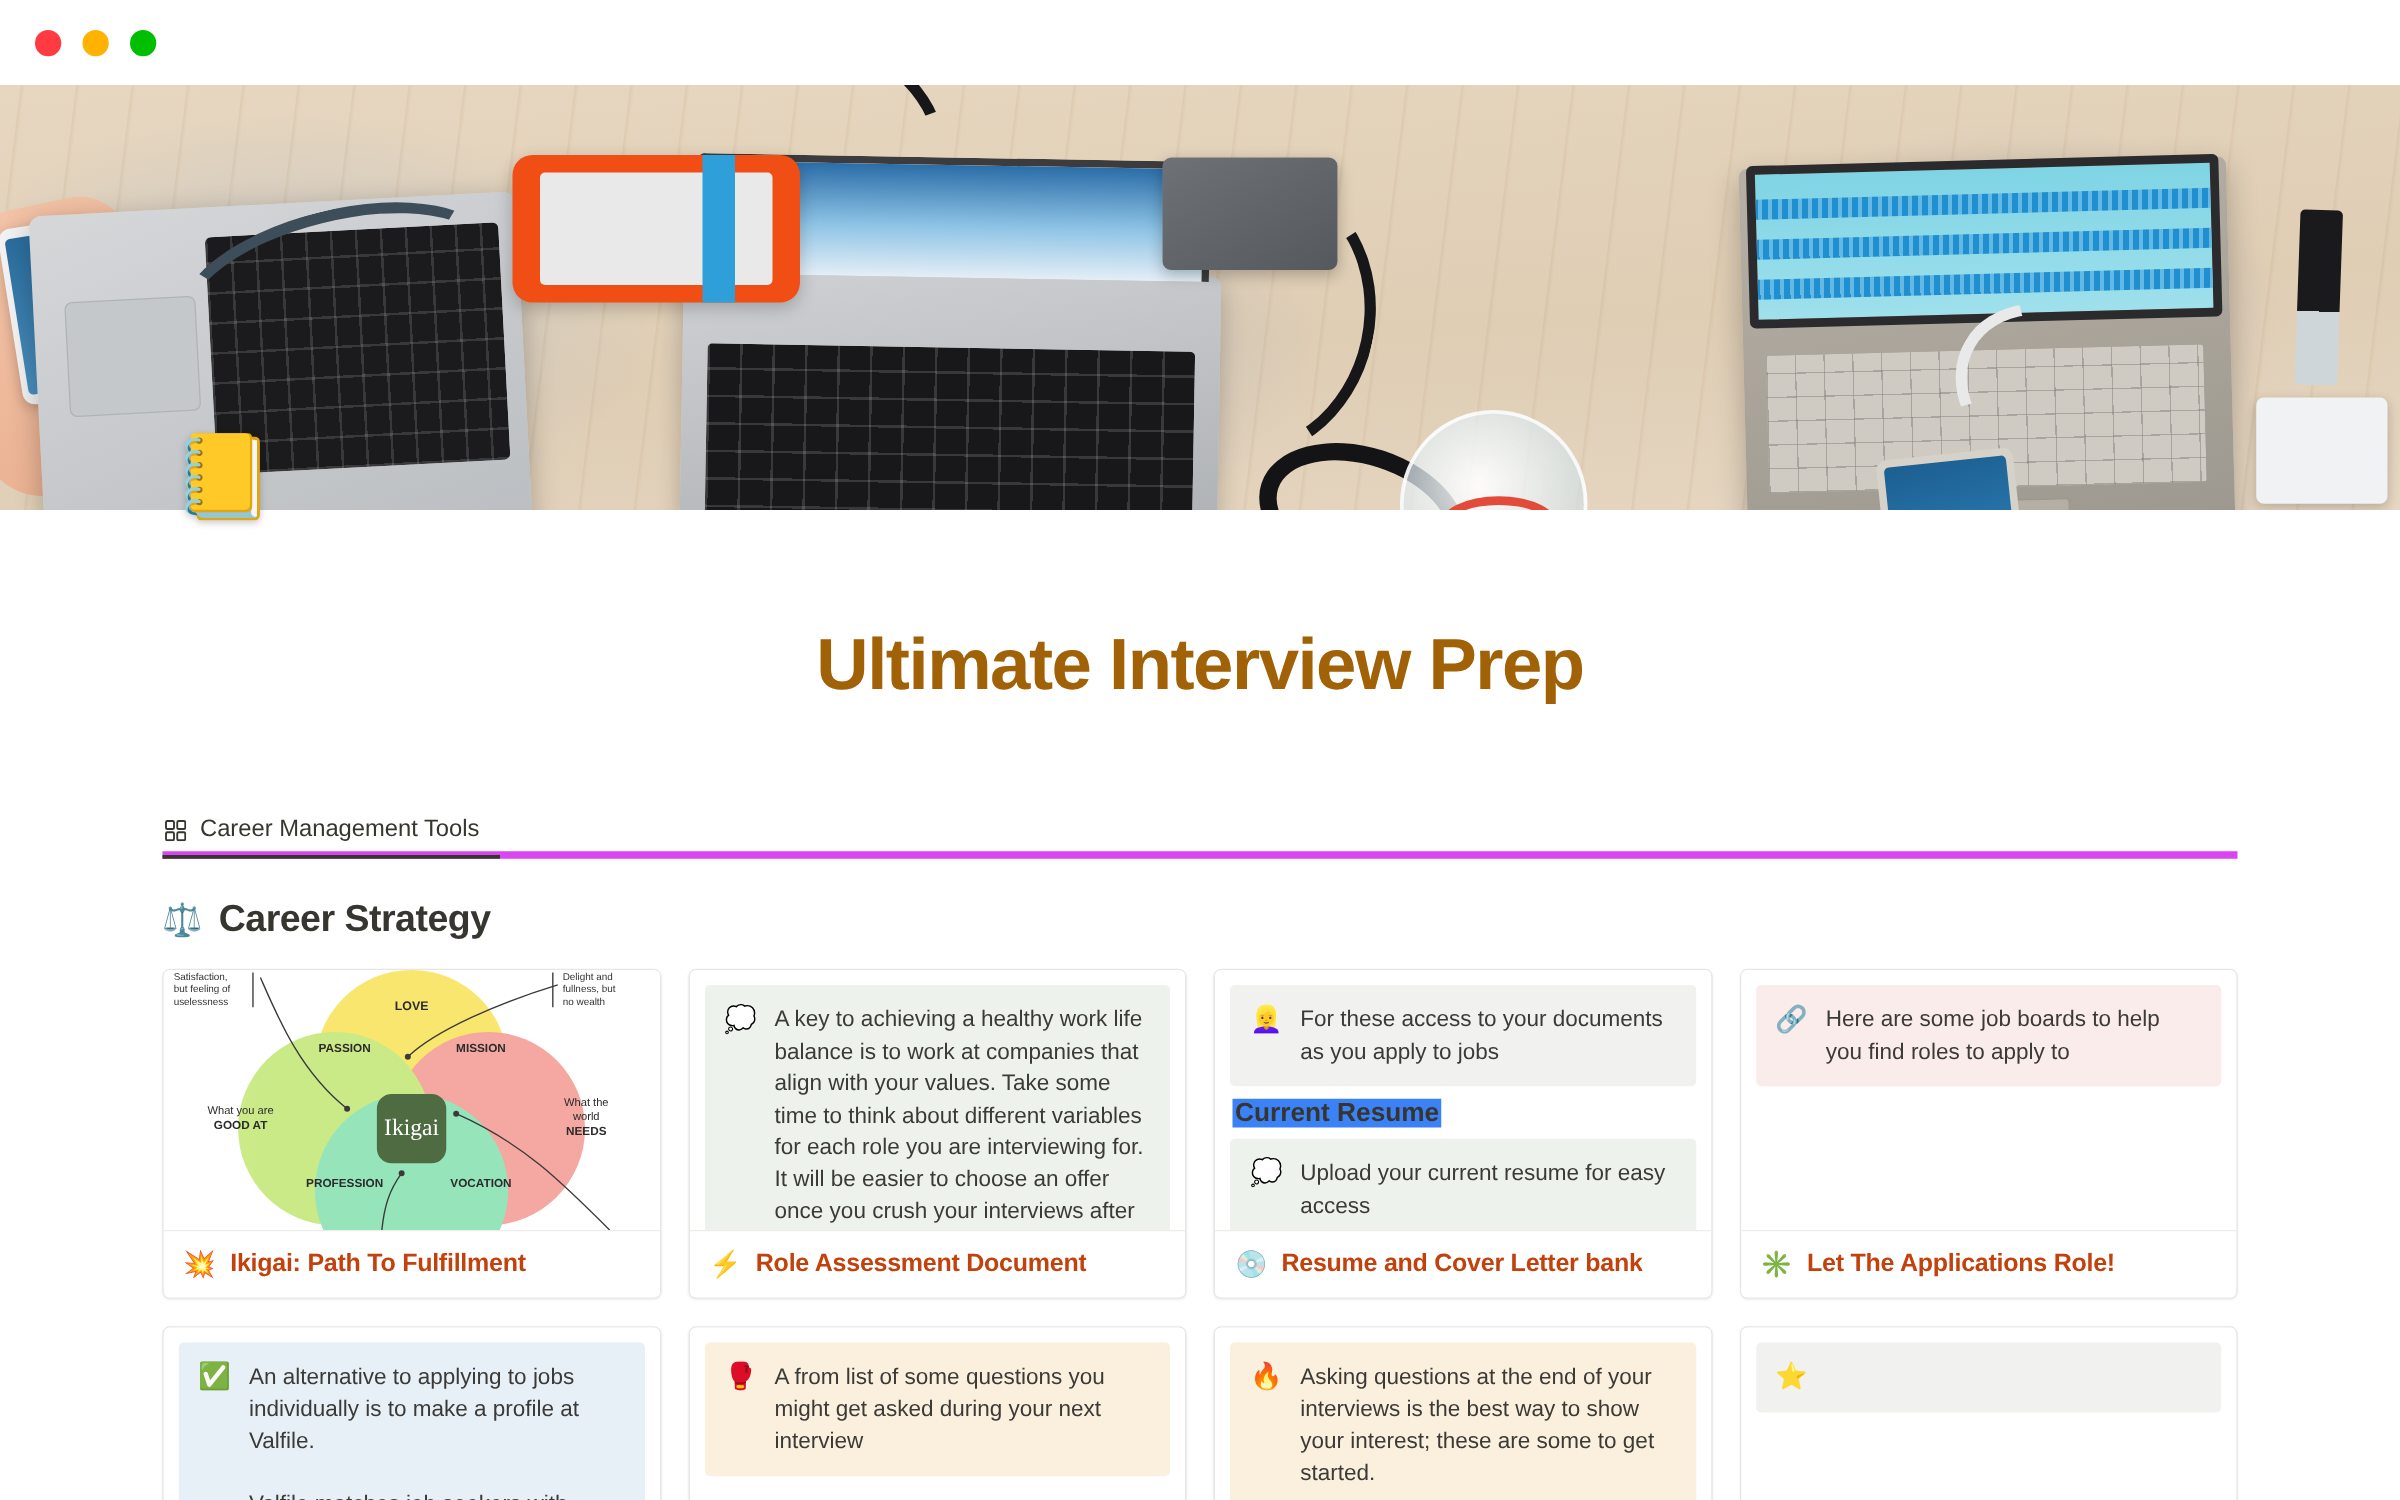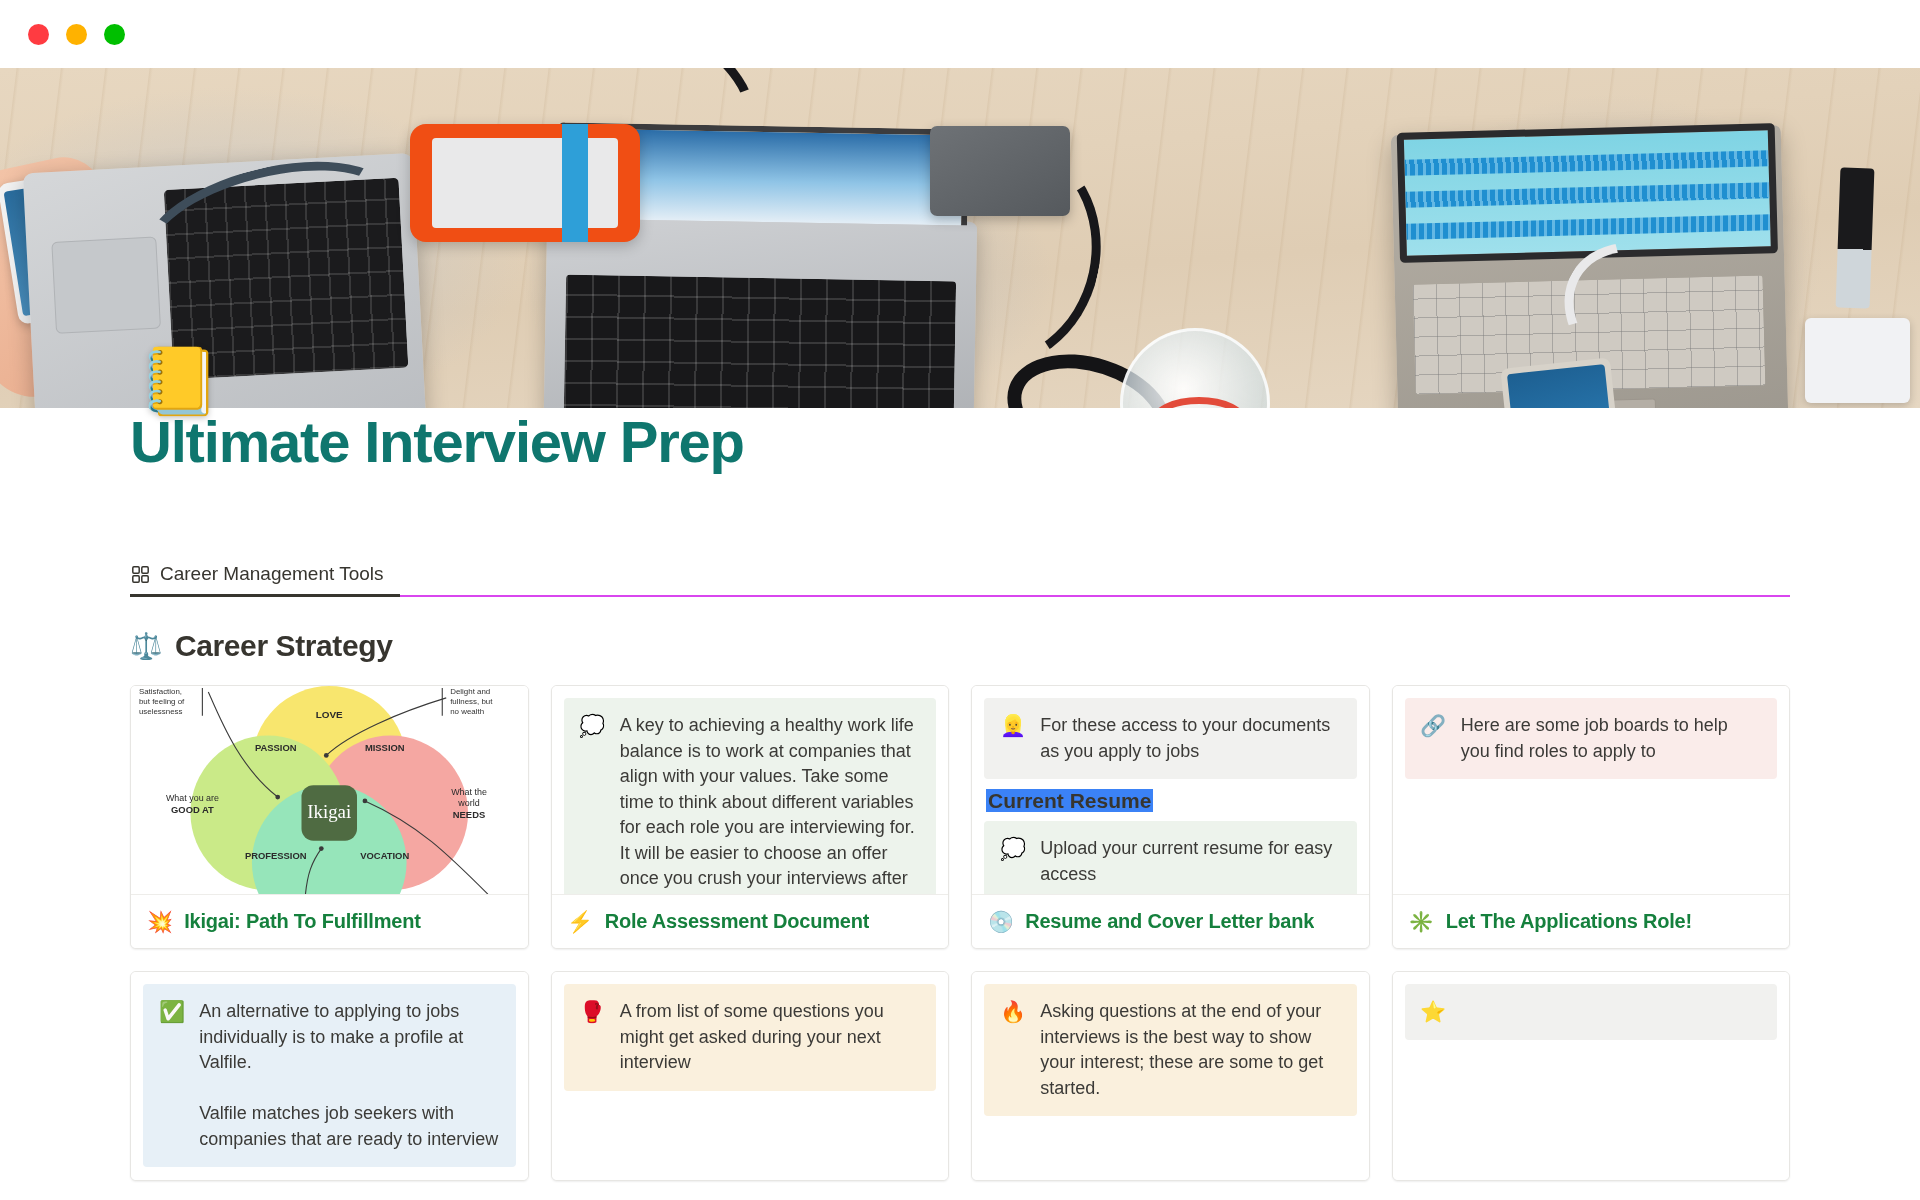--- a/index.html
+++ b/index.html
@@ -232,30 +232,32 @@
   
   .page {
     position: absolute; top: 408px; left: 0;
     width: 1920px;
     padding: 0 130px;
   }
   .page-title {
     font-size: 58px;
     font-weight: 700;
     letter-spacing: -1.2px;
-    color: #0f766e;
+    color: #a16207;
+    margin-top: 90px;
     font-stretch: condensed;
+    text-align: center;
   }
 
   
   .tabs-row {
     margin-top: 78px;
     position: relative;
     height: 44px;
-    border-bottom: 2px solid #d946ef;
+    border-bottom: 6px solid #d946ef;
     width: 1660px;
   }
   .tab {
     display: inline-flex; align-items: center; gap: 11px;
     height: 42px;
     padding: 0 4px 0 2px;
     font-size: 19px;
     color: #37352f;
     cursor: pointer;
     position: relative;
@@ -302,21 +304,21 @@
   .card-preview.nopad { padding: 0; }
   .card-footer {
     border-top: 1px solid #eeedea;
     height: 54px;
     display: flex; align-items: center; gap: 11px;
     padding: 0 16px;
     background: #fff;
   }
   .card-footer .f-emoji { font-size: 21px; line-height: 1; }
   .card-footer .f-label {
-    font-size: 20px; font-weight: 700; color: #15803d;
+    font-size: 20px; font-weight: 700; color: #c2410c;
     letter-spacing: -0.2px;
     white-space: nowrap; overflow: hidden; text-overflow: ellipsis;
   }
 
   
   .callout {
     display: flex; gap: 14px;
     padding: 15px 16px;
     border-radius: 4px;
     font-size: 18px;

